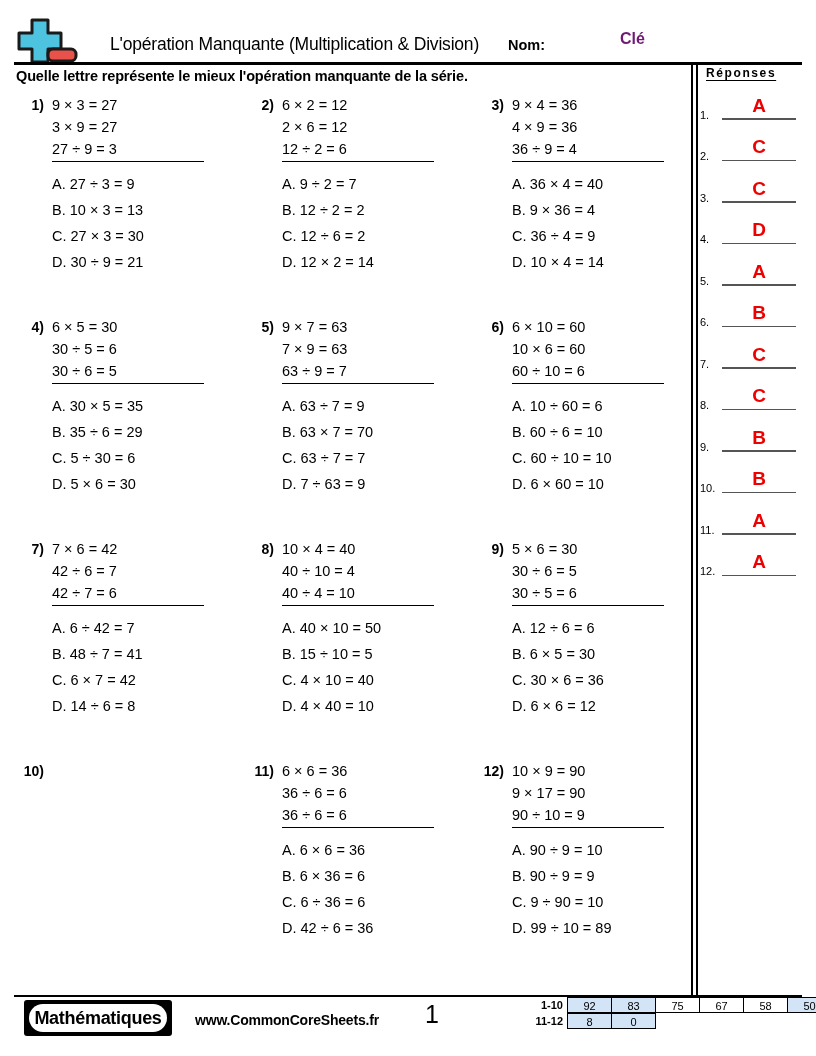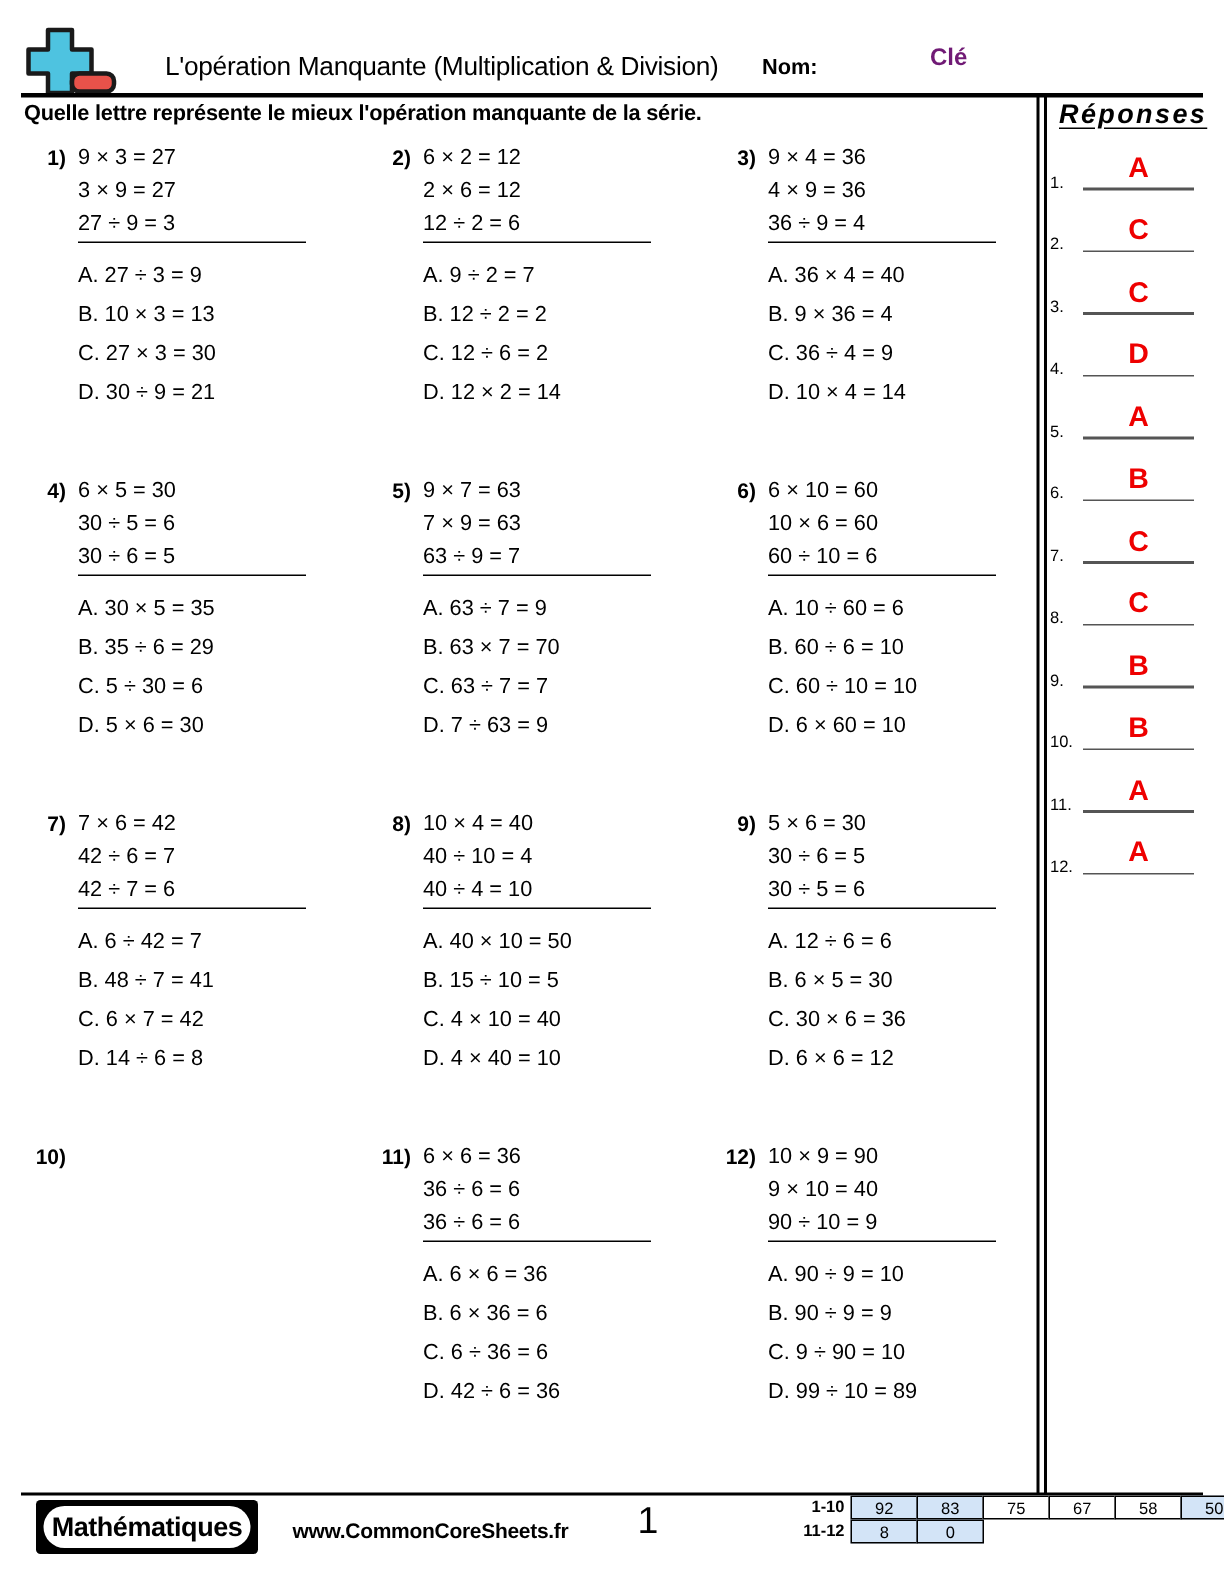--- a/index.html
+++ b/index.html
@@ -70,28 +70,27 @@
     width: 2px; height: 934px; background: #000;
   }
 
   
   #answers-panel {
     position: absolute;
     left: 700px; top: 66px;
     width: 104px;
   }
   #answers-title {
-    font-size: 18px;
+    font-size: 12px;
     font-weight: 700;
     letter-spacing: 1.6px;
     text-decoration: underline;
     text-underline-offset: 3px;
     padding-left: 6px;
     white-space: nowrap;
-    font-style: italic;
   }
   .answer-row {
     position: relative;
     height: 41.5px;
   }
   .answer-num {
     position: absolute;
     left: 0; bottom: 0;
     font-size: 11px;
     line-height: 14px;
@@ -488,21 +487,21 @@
             <div class="choice">C. 6 ÷ 36 = 6</div>
             <div class="choice">D. 42 ÷ 6 = 36</div>
           </div>
         </div>
       </div>
       <div class="prob c2">
         <span class="pnum">12)</span>
         <div class="pbody">
           <div class="stack">
             <div class="eq">10 × 9 = 90</div>
-            <div class="eq">9 × 10 = 40</div>
+            <div class="eq">9 × 17 = 90</div>
             <div class="eq">90 ÷ 10 = 9</div>
           </div>
           <div class="choices">
             <div class="choice">A. 90 ÷ 9 = 10</div>
             <div class="choice">B. 90 ÷ 9 = 9</div>
             <div class="choice">C. 9 ÷ 90 = 10</div>
             <div class="choice">D. 99 ÷ 10 = 89</div>
           </div>
         </div>
       </div>

